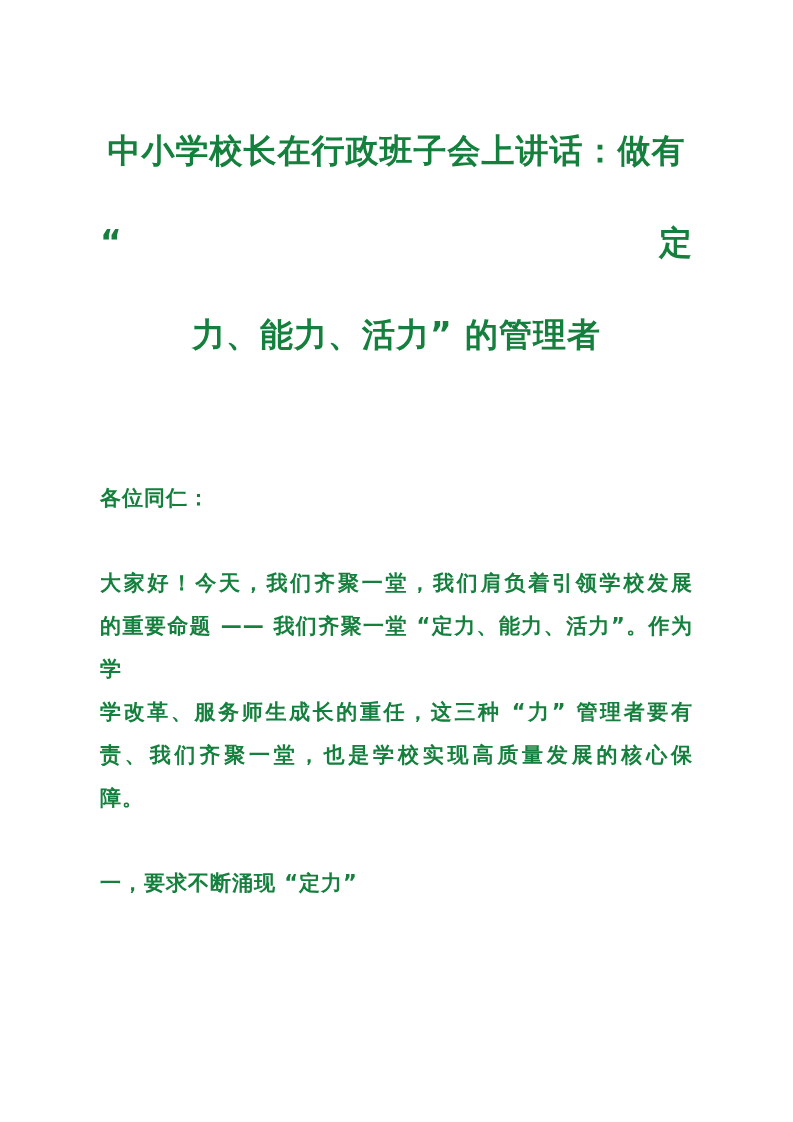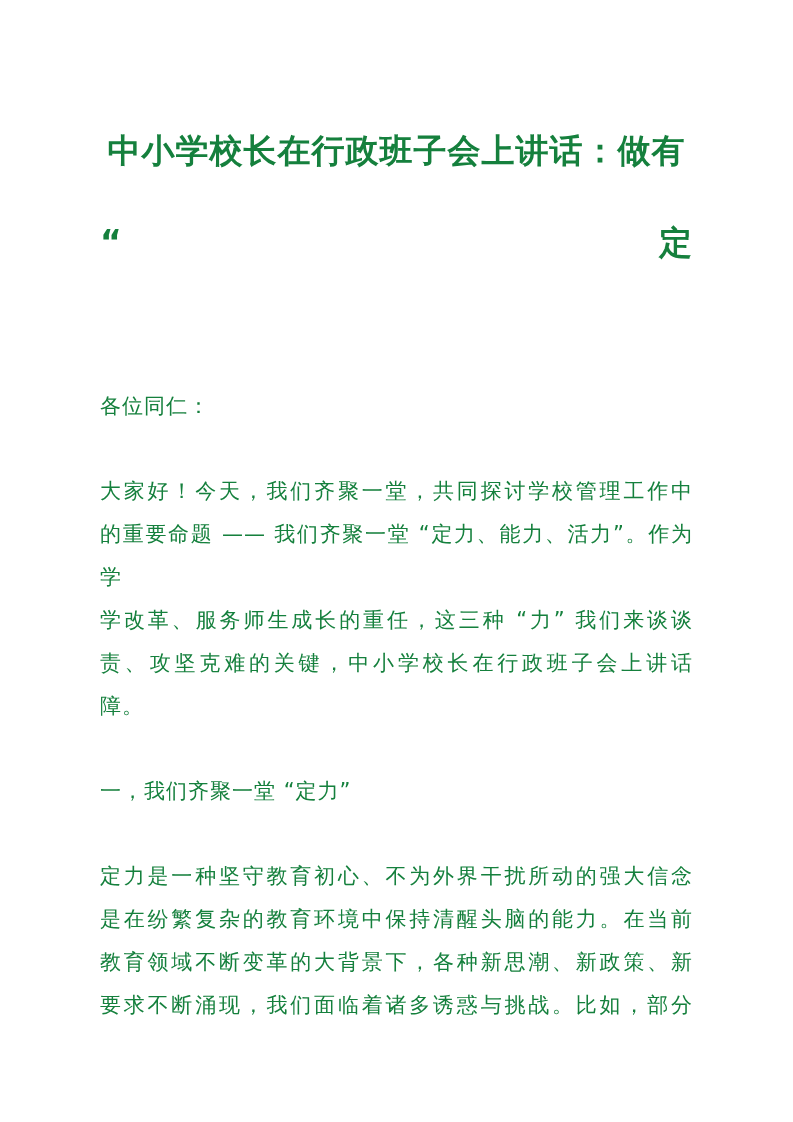--- a/index.html
+++ b/index.html
@@ -30,21 +30,21 @@
   }
   .doc-title .line {
     text-align: center;
     text-align-last: center;
   }
   .block {
     margin: 0;
     font-size: 21px;
     line-height: 43px;
     letter-spacing: 1px;
-    font-weight: normal;
+    font-weight: bold;
   }
   .block + .block {
     margin-top: 42px;
   }
   .line {
     text-align: justify;
   }
   .line.fill {
     text-align-last: justify;
   }
@@ -54,35 +54,30 @@
   }
 </style>
 </head>
 <body>
 
 <div class="page">
   <div class="content">
 
     <h1 class="doc-title">
         <div class="line fill">中小学校长在行政班子会上讲话：做有 “定</div>
+        <div class="line">力、能力、活力” 的管理者</div>
       </h1>
 
     <p class="block single-line">各位同仁：</p>
 
     <div class="block">
-        <div class="line fill">大家好！今天，我们齐聚一堂，共同探讨学校管理工作中</div>
+        <div class="line fill">大家好！今天，我们齐聚一堂，我们肩负着引领学校发展</div>
         <div class="line fill">的重要命题 —— 我们齐聚一堂 “定力、能力、活力”。作为学</div>
-        <div class="line fill">学改革、服务师生成长的重任，这三种 “力” 我们来谈谈</div>
-        <div class="line fill">责、攻坚克难的关键，中小学校长在行政班子会上讲话</div>
+        <div class="line fill">学改革、服务师生成长的重任，这三种 “力” 管理者要有</div>
+        <div class="line fill">责、我们齐聚一堂，也是学校实现高质量发展的核心保</div>
         <div class="line">障。</div>
       </div>
 
-    <p class="block single-line">一，我们齐聚一堂 “定力”</p>
+    <p class="block single-line">一，要求不断涌现 “定力”</p>
 
-    <div class="block">
-        <div class="line fill">定力是一种坚守教育初心、不为外界干扰所动的强大信念</div>
-        <div class="line fill">是在纷繁复杂的教育环境中保持清醒头脑的能力。在当前</div>
-        <div class="line fill">教育领域不断变革的大背景下，各种新思潮、新政策、新</div>
-        <div class="line fill">要求不断涌现，我们面临着诸多诱惑与挑战。比如，部分</div>
-      </div>
 
   </div>
 </div>
 
 </body></html>

